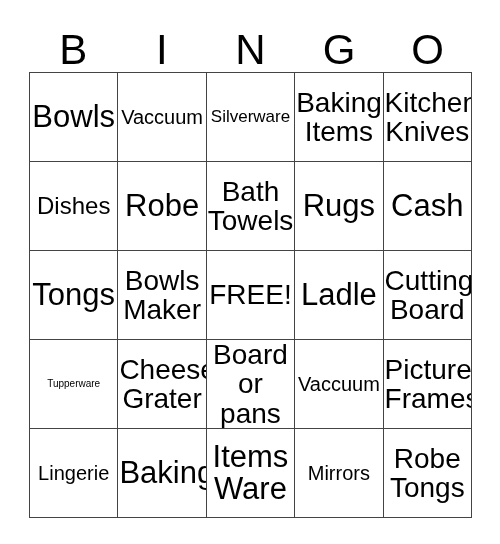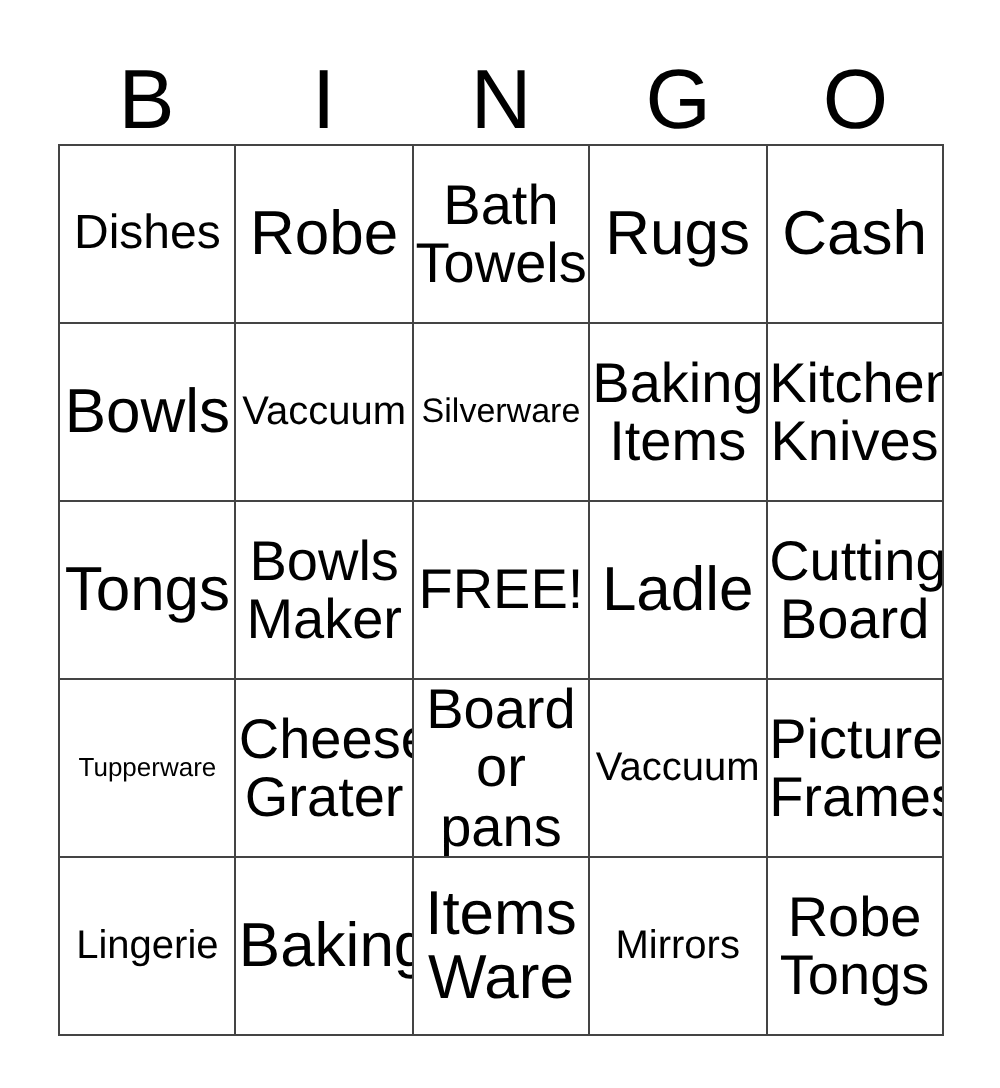--- a/index.html
+++ b/index.html
@@ -60,72 +60,72 @@
     line-height: 1.04;
     font-weight: 400;
     white-space: pre-line;
   }
   
   .fs-xl   { font-size: 31px; }
   .fs-lg   { font-size: 28px; }
   .fs-md   { font-size: 24px; }
   .fs-sm   { font-size: 20px; }
   .fs-xs   { font-size: 17px; }
-  .fs-xxs  { font-size: 13px; }
+  .fs-xxs  { font-size: 10px; }
 </style>
 </head>
 <body>
 
 <div id="card">
 
   <div id="header-row">
     <div class="header-cell">B</div>
     <div class="header-cell">I</div>
     <div class="header-cell">N</div>
     <div class="header-cell">G</div>
     <div class="header-cell">O</div>
   </div>
 
   <table id="grid">
     <tbody>
       <tr>
         <td>
-            <span class="cell-text fs-md">Dishes</span>
-          </td>
-        <td>
-            <span class="cell-text fs-xl">Robe</span>
-          </td>
-        <td>
-            <span class="cell-text fs-lg">Bath
-Towels</span>
-          </td>
-        <td>
-            <span class="cell-text fs-xl">Rugs</span>
-          </td>
-        <td>
-            <span class="cell-text fs-xl">Cash</span>
-          </td>
-      </tr>
-      <tr>
-        <td>
             <span class="cell-text fs-xl">Bowls</span>
           </td>
         <td>
             <span class="cell-text fs-sm">Vaccuum</span>
           </td>
         <td>
             <span class="cell-text fs-xs">Silverware</span>
           </td>
         <td>
             <span class="cell-text fs-lg">Baking
 Items</span>
           </td>
         <td>
             <span class="cell-text fs-lg">Kitchen
 Knives</span>
+          </td>
+      </tr>
+      <tr>
+        <td>
+            <span class="cell-text fs-md">Dishes</span>
+          </td>
+        <td>
+            <span class="cell-text fs-xl">Robe</span>
+          </td>
+        <td>
+            <span class="cell-text fs-lg">Bath
+Towels</span>
+          </td>
+        <td>
+            <span class="cell-text fs-xl">Rugs</span>
+          </td>
+        <td>
+            <span class="cell-text fs-xl">Cash</span>
           </td>
       </tr>
       <tr>
         <td>
             <span class="cell-text fs-xl">Tongs</span>
           </td>
         <td>
             <span class="cell-text fs-lg">Bowls
 Maker</span>
           </td>

